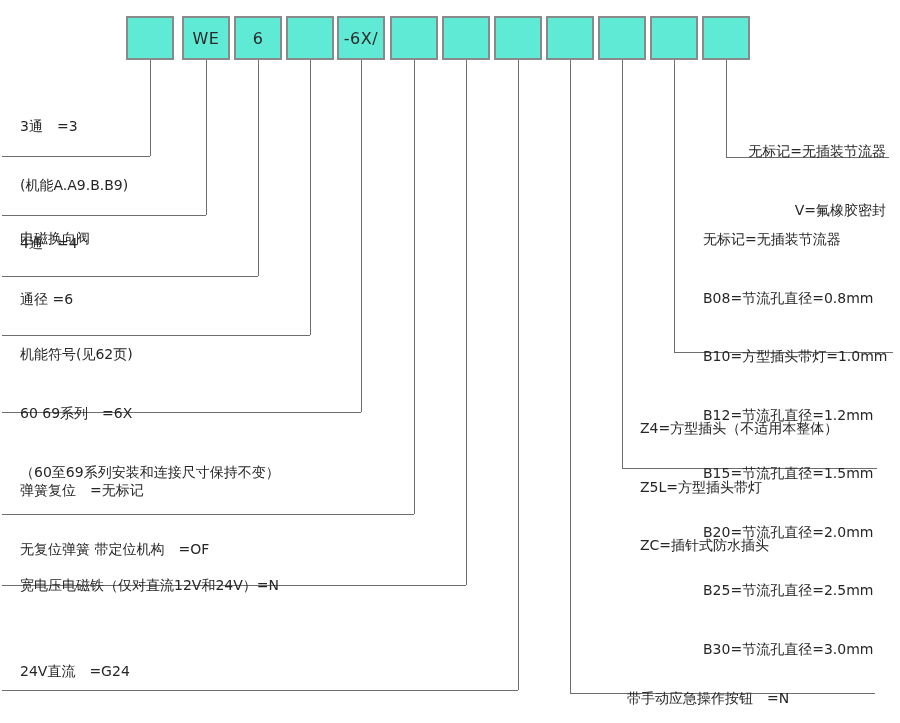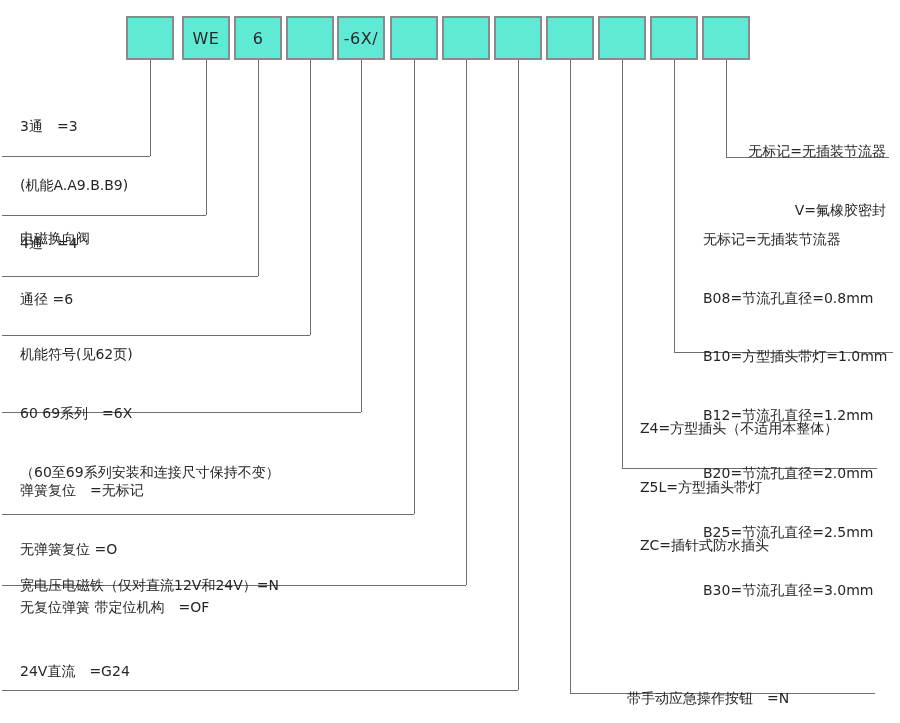--- a/index.html
+++ b/index.html
@@ -94,21 +94,20 @@
   <div class="hline" style="left:2px;top:412px;width:359px"></div>
   <div class="tblock" style="left:20px;top:365px">
     <div>60 69系列　=6X</div>
     <div>（60至69系列安装和连接尺寸保持不变）</div>
   </div>
 
   <div class="vline" style="left:414px;top:60px;height:454px"></div>
   <div class="hline" style="left:2px;top:514px;width:412px"></div>
   <div class="tblock" style="left:20px;top:442px">
     <div>弹簧复位　=无标记</div>
-    <div>无弹簧复位 =O</div>
     <div>无复位弹簧 带定位机构　=OF</div>
   </div>
 
   <div class="vline" style="left:466px;top:60px;height:525px"></div>
   <div class="hline" style="left:2px;top:585px;width:464px"></div>
   <div class="tblock" style="left:20px;top:537px">
     <div>宽电压电磁铁（仅对直流12V和24V）=N</div>
   </div>
 
   <div class="vline" style="left:518px;top:60px;height:630px"></div>
@@ -133,20 +132,21 @@
     <div>ZC=插针式防水插头</div>
   </div>
 
   <div class="vline" style="left:674px;top:60px;height:292px"></div>
   <div class="hline" style="left:674px;top:352px;width:219px"></div>
   <div class="tblock" style="left:703px;top:191px">
     <div>无标记=无插装节流器</div>
     <div>B08=节流孔直径=0.8mm</div>
     <div>B10=方型插头带灯=1.0mm</div>
     <div>B12=节流孔直径=1.2mm</div>
+    <div>B15=节流孔直径=1.5mm</div>
     <div>B20=节流孔直径=2.0mm</div>
     <div>B25=节流孔直径=2.5mm</div>
     <div>B30=节流孔直径=3.0mm</div>
   </div>
 
   <div class="vline" style="left:726px;top:60px;height:97px"></div>
   <div class="hline" style="left:726px;top:157px;width:163px"></div>
   <div class="tblock right" style="left:700px;top:103px;width:186px">
     <div>无标记=无插装节流器</div>
     <div>V=氟橡胶密封</div>

